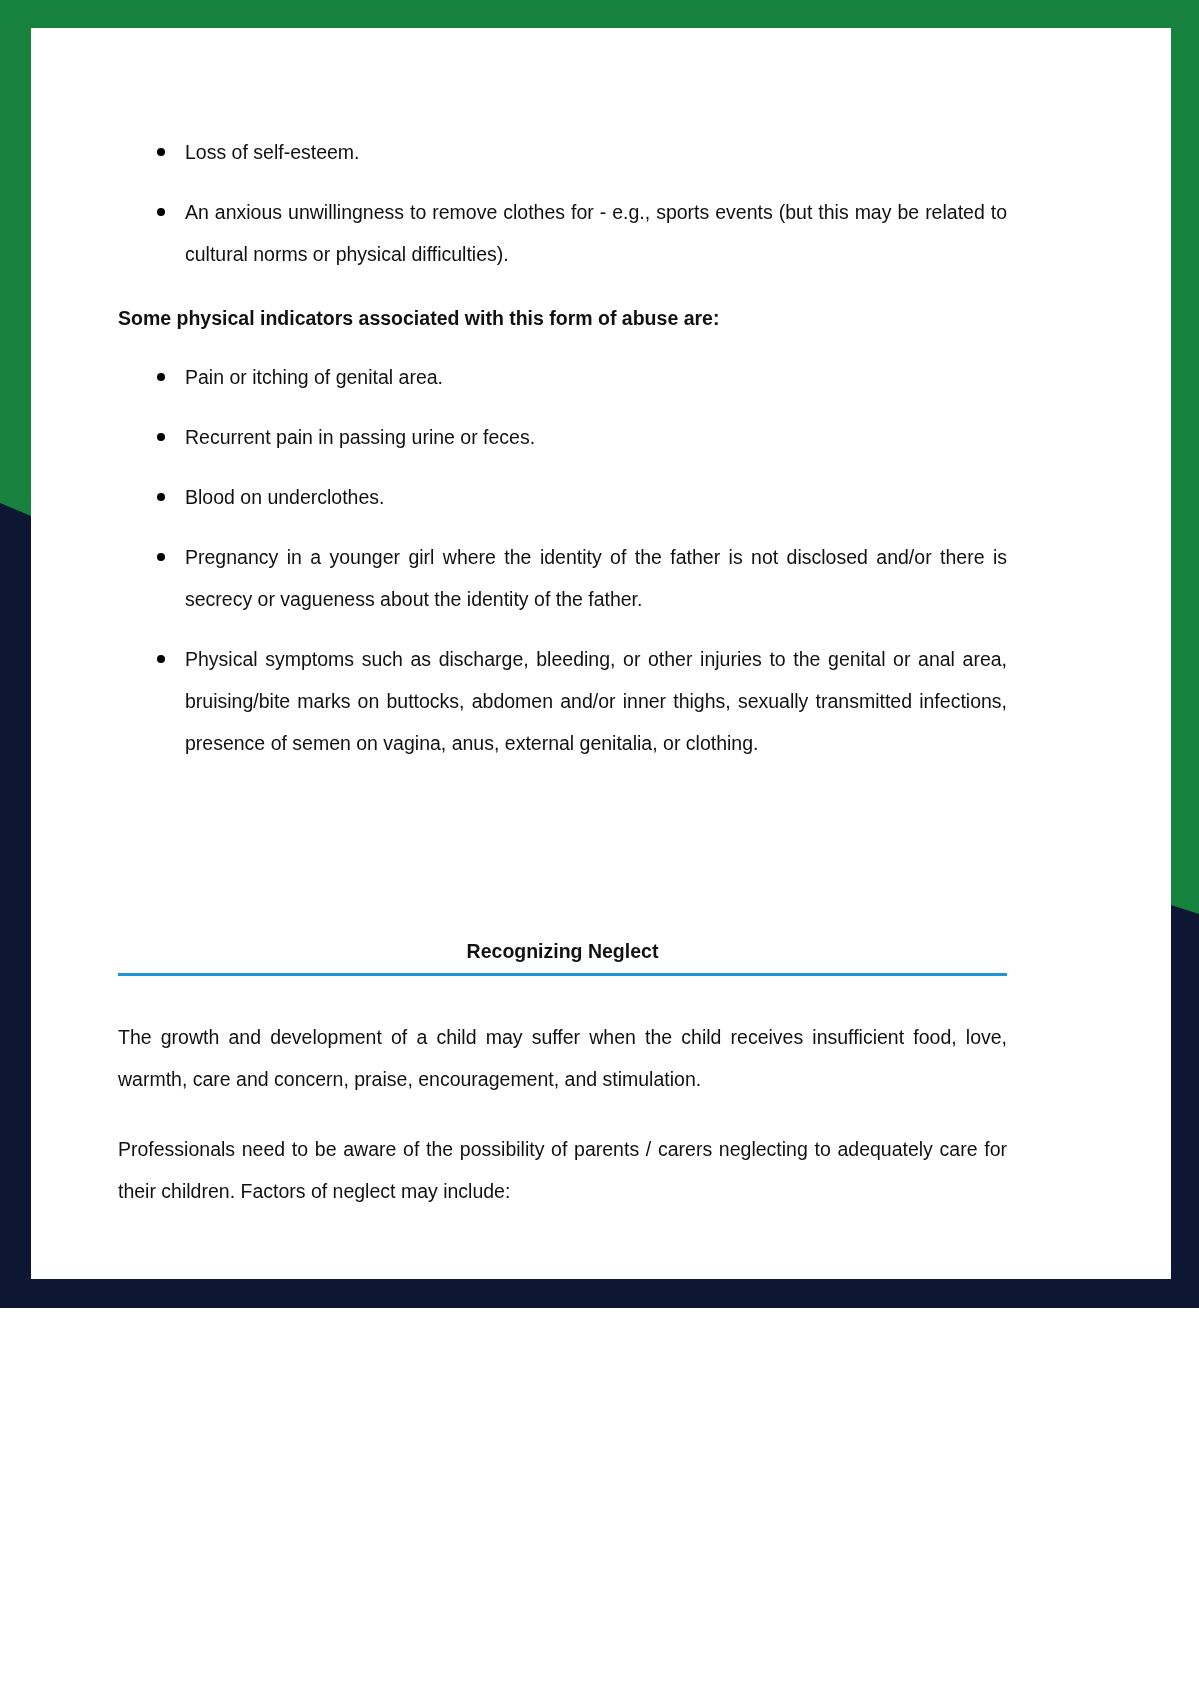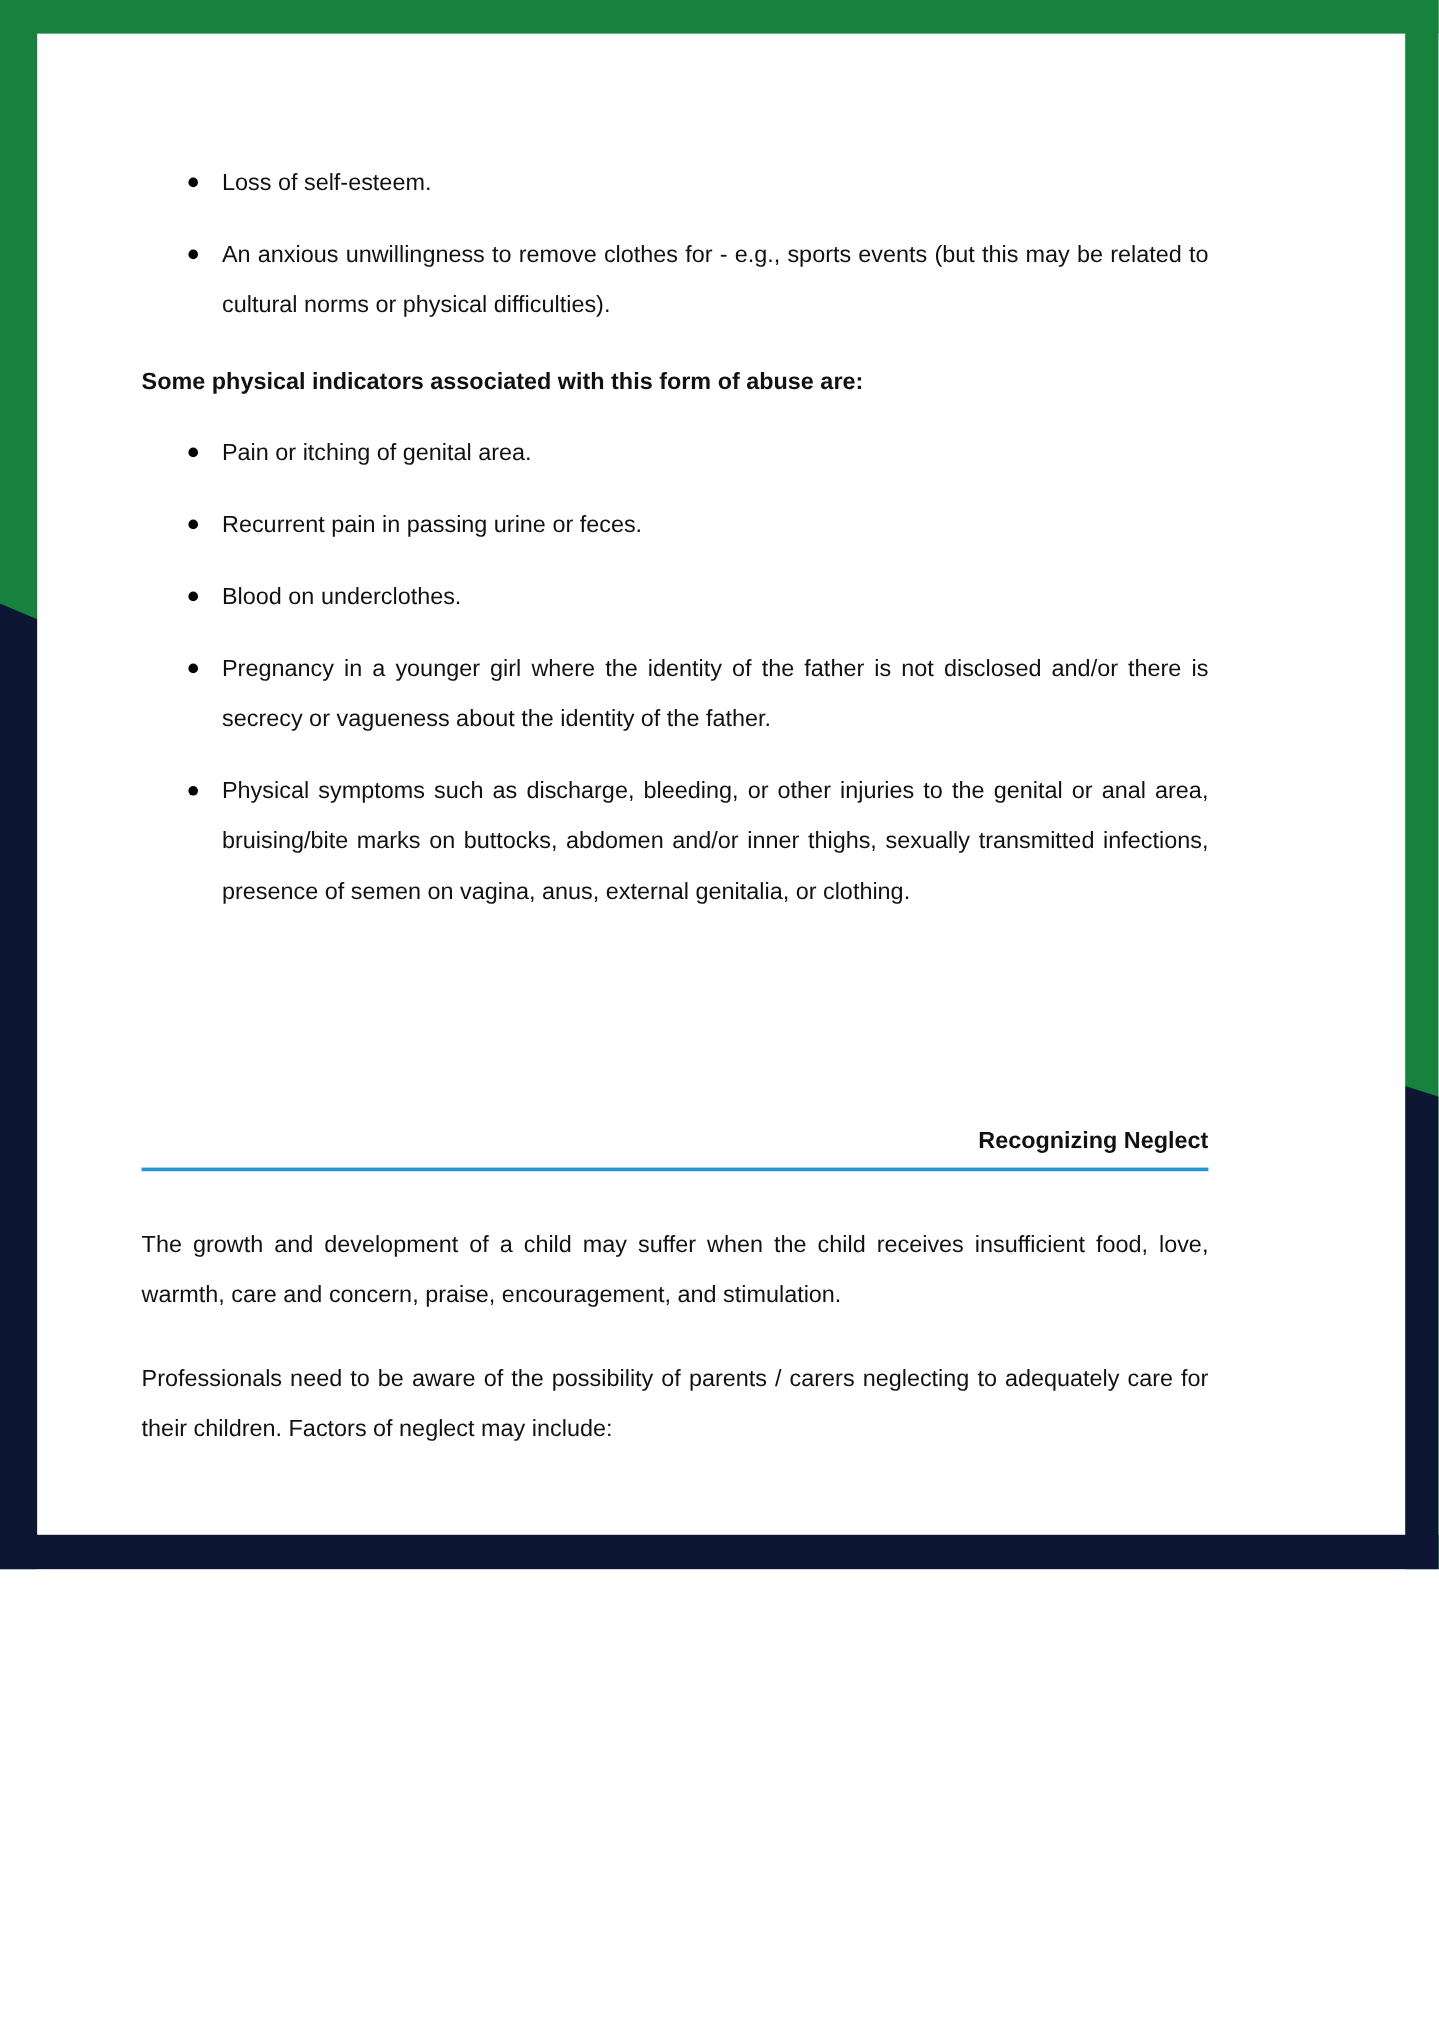--- a/index.html
+++ b/index.html
@@ -23,21 +23,21 @@
   
   .content{
     position:absolute;left:118px;top:28px;width:889px;
     padding-top:103px;
     font-size:19.5px;line-height:42px;
   }
   ul{list-style:none;margin:0;padding:0;}
   li{position:relative;padding-left:67px;margin-bottom:18px;text-align:justify;}
   li::before{content:"";position:absolute;left:39px;top:17px;width:8px;height:8px;border-radius:50%;background:#000;}
   .physical-heading{font-weight:bold;margin-top:22px;margin-bottom:17px;}
-  .neglect-heading{font-weight:bold;text-align:right;margin-top:170px;line-height:34px;}
+  .neglect-heading{font-weight:bold;text-align:center;margin-top:170px;line-height:34px;}
   .rule{height:3px;background:var(--rule_blue,#1E95D4);margin-top:5px;}
   p{margin:0;text-align:justify;}
   .para1{margin-top:40px;}
   .para2{margin-top:28px;}
   .neglect-list{margin-top:37px;}
   
   .page-label{position:absolute;top:1552px;right:192px;font-size:16px;line-height:20px;color:#111;}
   .footer-line{position:absolute;left:128px;top:1612px;width:388px;height:4px;background:var(--footer_line_navy,#15203F);}
   .logos{position:absolute;left:537px;top:1586px;width:542px;height:62px;display:flex;align-items:center;gap:7px;}
   .logo{flex:0 0 auto;display:flex;flex-direction:column;align-items:center;justify-content:center;}

